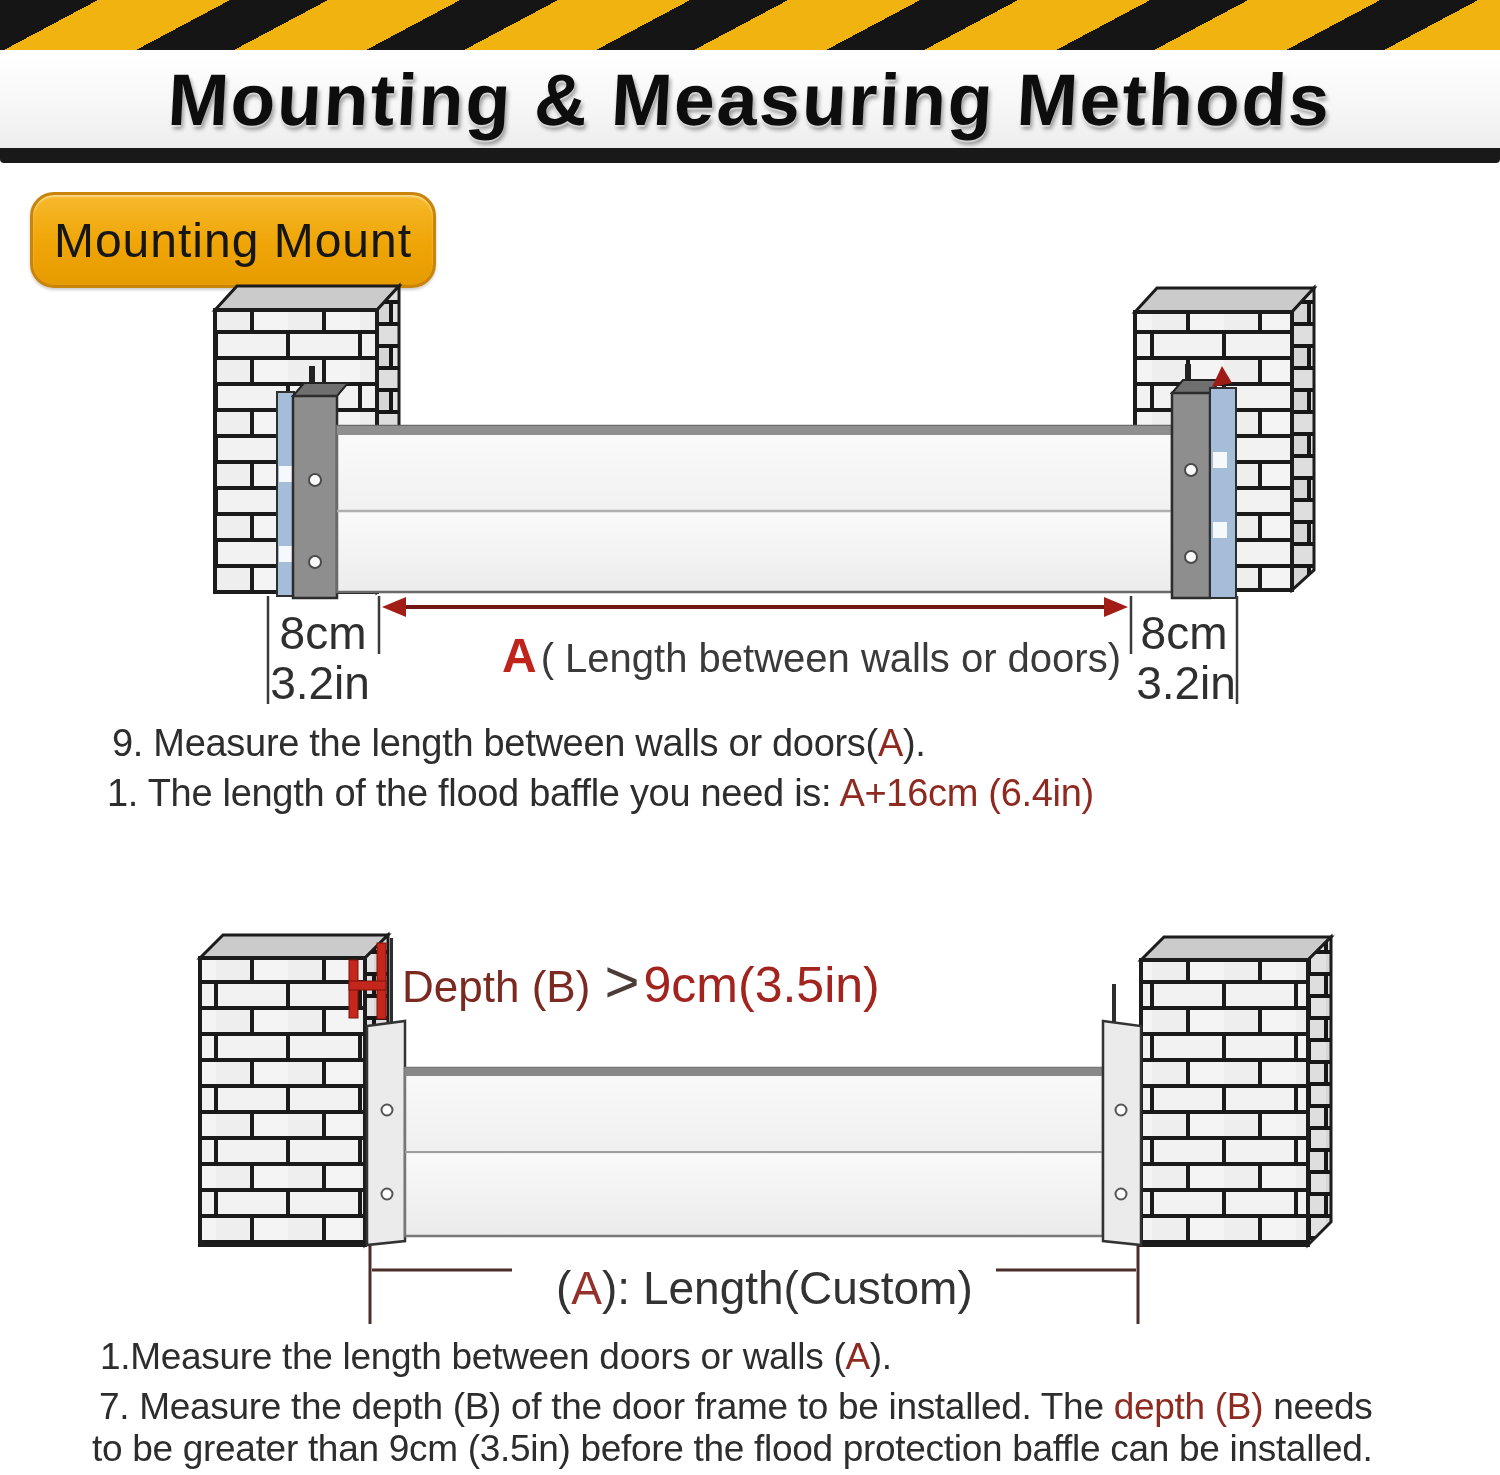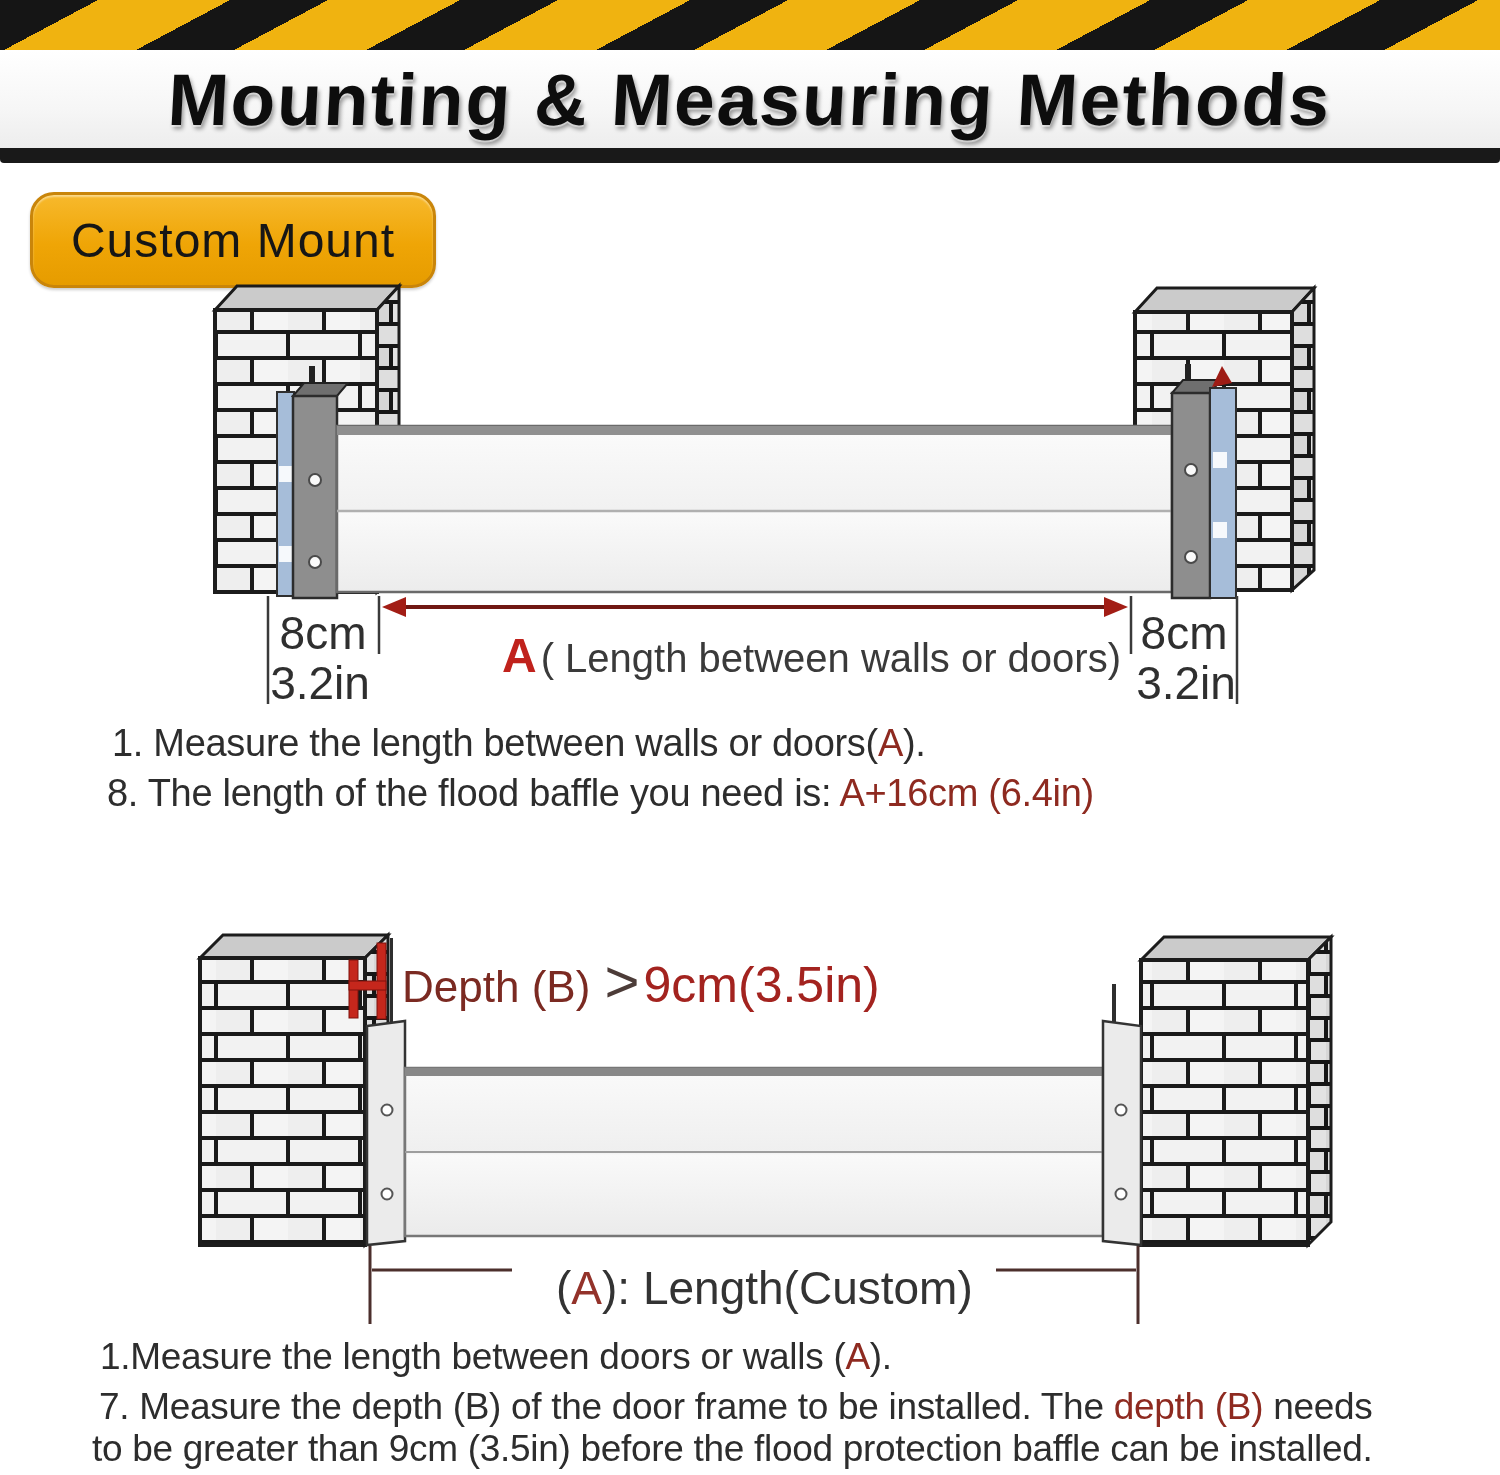--- a/index.html
+++ b/index.html
@@ -51,21 +51,21 @@
 
 <div class="page">
 
   <div class="tape"></div>
   <div class="title-band">
     <div class="page-title">Mounting &amp; Measuring Methods</div>
   </div>
   <div class="header-bar"></div>
 
   <div class="badge om">
-    <span>Custom Mount</span>
+    <span>Mounting Mount</span>
   </div>
 
   <svg class="diagram" style="top:280px;height:430px" viewBox="0 0 1500 430">
     <defs>
       <pattern id="brickA" width="72" height="52" patternUnits="userSpaceOnUse">
         <rect width="72" height="52" fill="#1a1a1a"></rect>
         <rect x="2" y="2" width="68" height="22" fill="#f2f2f2"></rect>
         <rect x="-34" y="28" width="68" height="22" fill="#eeeeee"></rect>
         <rect x="38" y="28" width="68" height="22" fill="#f4f4f4"></rect>
       </pattern>
@@ -141,22 +141,22 @@
     </g>
 
     <text class="dimtxt" x="323" y="369" text-anchor="middle">8cm</text>
     <text class="dimtxt" x="320" y="419" text-anchor="middle">3.2in</text>
     <text class="dimtxt" x="1184" y="369" text-anchor="middle">8cm</text>
     <text class="dimtxt" x="1186" y="419" text-anchor="middle">3.2in</text>
 
     <text x="502" y="392"><tspan class="bigA">A</tspan><tspan class="alabel-rest" dx="4">( Length between walls or doors)</tspan></text>
   </svg>
 
-  <div class="step om" style="left:112px;top:722px"><span>1. Measure the length between walls or doors(</span><span class="hl">A</span><span>).</span></div>
-  <div class="step om" style="left:107px;top:772px"><span>8. The length of the flood baffle you need is: </span><span class="hl">A+16cm (6.4in)</span></div>
+  <div class="step om" style="left:112px;top:722px"><span>9. Measure the length between walls or doors(</span><span class="hl">A</span><span>).</span></div>
+  <div class="step om" style="left:107px;top:772px"><span>1. The length of the flood baffle you need is: </span><span class="hl">A+16cm (6.4in)</span></div>
 
 
   <svg class="diagram" style="top:930px;height:405px" viewBox="0 0 1500 405">
     <defs>
       <pattern id="brickB" width="72" height="52" patternUnits="userSpaceOnUse">
         <rect width="72" height="52" fill="#1a1a1a"></rect>
         <rect x="2" y="2" width="68" height="22" fill="#f2f2f2"></rect>
         <rect x="-34" y="28" width="68" height="22" fill="#eeeeee"></rect>
         <rect x="38" y="28" width="68" height="22" fill="#f4f4f4"></rect>
       </pattern>

